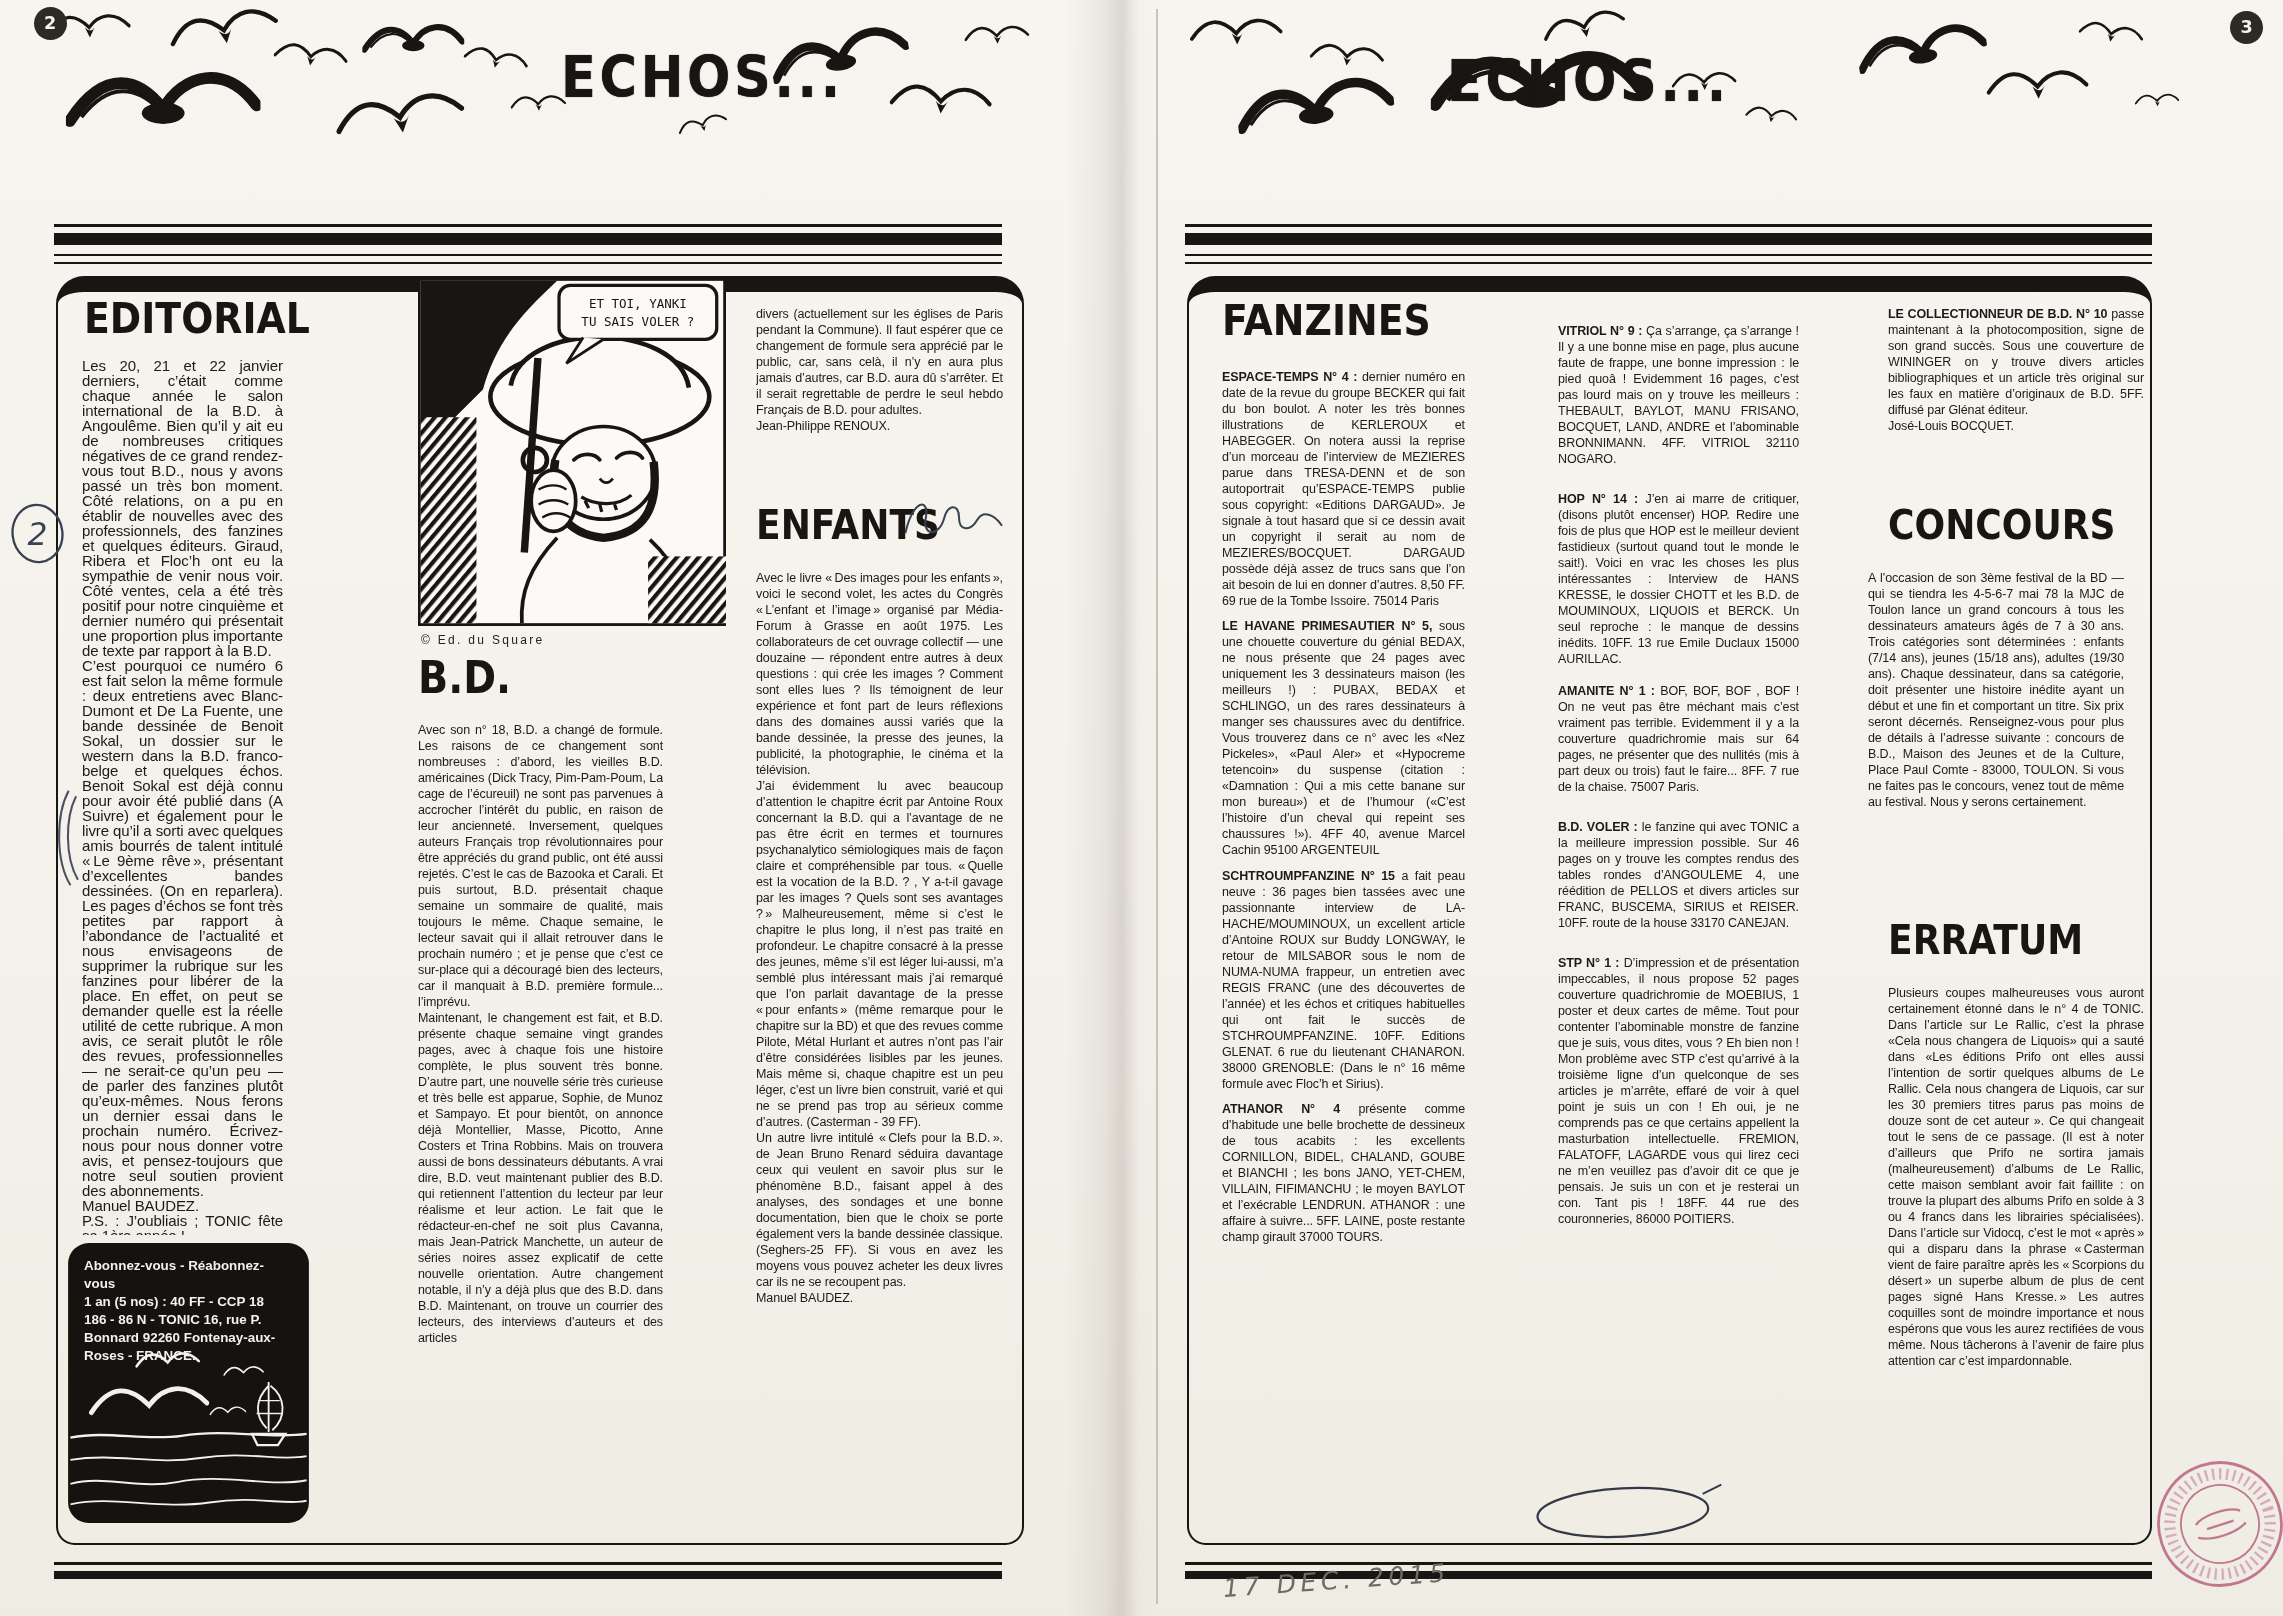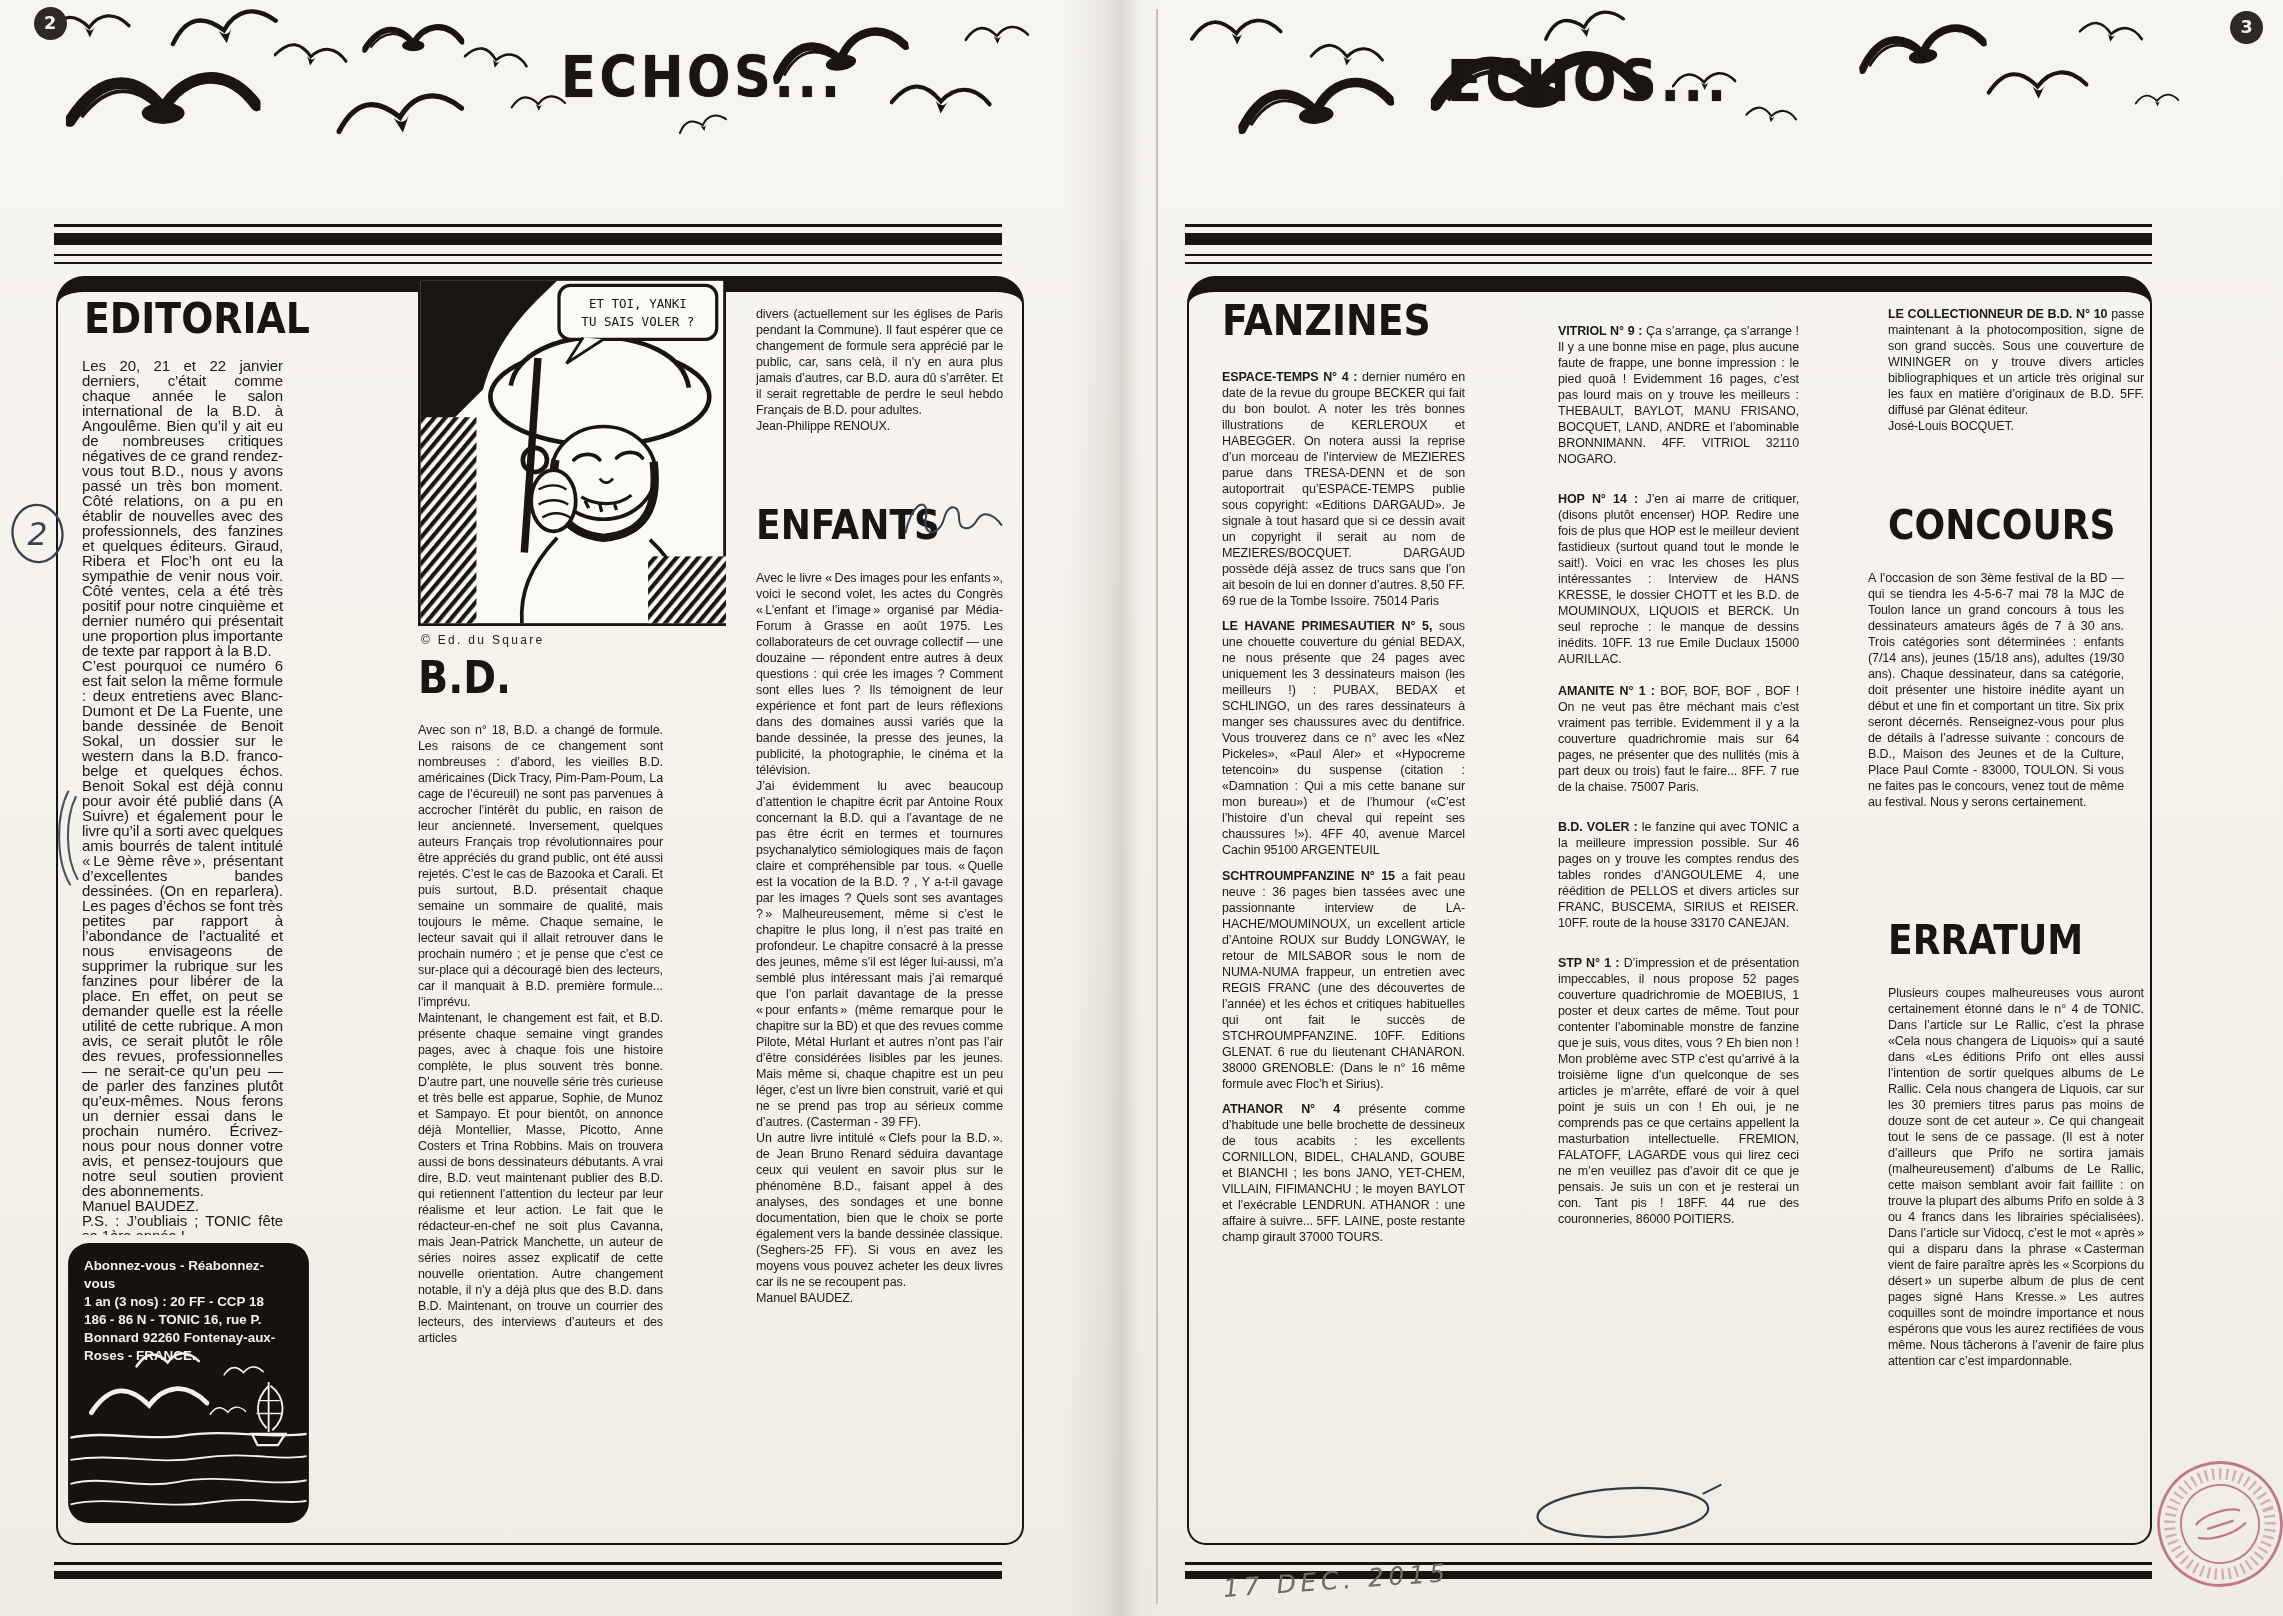--- a/index.html
+++ b/index.html
@@ -95,21 +95,21 @@
     <div class="col bt smallft" style="left:54px;top:358px;width:201px;height:877px">
       <p style="margin-bottom:0">Les 20, 21 et 22 janvier derniers, c’était comme chaque année le salon international de la B.D. à Angoulême. Bien qu’il y ait eu de nombreuses critiques négatives de ce grand rendez-vous tout B.D., nous y avons passé un très bon moment. Côté relations, on a pu en établir de nouvelles avec des professionnels, des fanzines et quelques éditeurs. Giraud, Ribera et Floc’h ont eu la sympathie de venir nous voir. Côté ventes, cela a été très positif pour notre cinquième et dernier numéro qui présentait une proportion plus importante de texte par rapport à la B.D.</p>
       <p style="margin-bottom:0">C’est pourquoi ce numéro 6 est fait selon la même formule : deux entretiens avec Blanc-Dumont et De La Fuente, une bande dessinée de Benoit Sokal, un dossier sur le western dans la B.D. franco-belge et quelques échos. Benoit Sokal est déjà connu pour avoir été publié dans (A Suivre) et également pour le livre qu’il a sorti avec quelques amis bourrés de talent intitulé « Le 9ème rêve », présentant d’excellentes bandes dessinées. (On en reparlera). Les pages d’échos se font très petites par rapport à l’abondance de l’actualité et nous envisageons de supprimer la rubrique sur les fanzines pour libérer de la place. En effet, on peut se demander quelle est la réelle utilité de cette rubrique. A mon avis, ce serait plutôt le rôle des revues, professionnelles — ne serait-ce qu’un peu — de parler des fanzines plutôt qu’eux-mêmes. Nous ferons un dernier essai dans le prochain numéro. Écrivez-nous pour nous donner votre avis, et pensez-toujours que notre seul soutien provient des abonnements.</p>
       <p class="sig" style="margin-bottom:0">Manuel BAUDEZ.</p>
       <p>P.S. : J’oubliais ; TONIC fête sa 1ère année !</p>
     </div>
 
     <div class="subbox" style="left:42px;top:1245px;width:237px;height:276px">
       <div class="lines">
         <div>Abonnez-vous - Réabonnez-vous</div>
-        <div>1 an (3 nos) : 20 FF - CCP 18</div>
+        <div>1 an (5 nos) : 40 FF - CCP 18</div>
         <div>186 - 86 N  - TONIC 16, rue P.</div>
         <div>Bonnard 92260 Fontenay-aux-</div>
         <div>Roses -                    FRANCE.</div>
       </div>
       <svg width="237" height="176" style="position:absolute;left:0;bottom:0" viewBox="0 0 255 190">
         <use href="#gullw" x="70" y="0" width="70" height="32"></use>
         <use href="#gullw" x="20" y="30" width="130" height="60"></use>
         <use href="#gullw" x="165" y="18" width="44" height="20"></use>
         <use href="#gullw" x="150" y="62" width="40" height="18"></use>
         <path d="M0,100 C40,92 80,104 120,98 C170,90 215,102 255,96" fill="none" stroke="#f3f1ec" stroke-width="2.5"></path>

